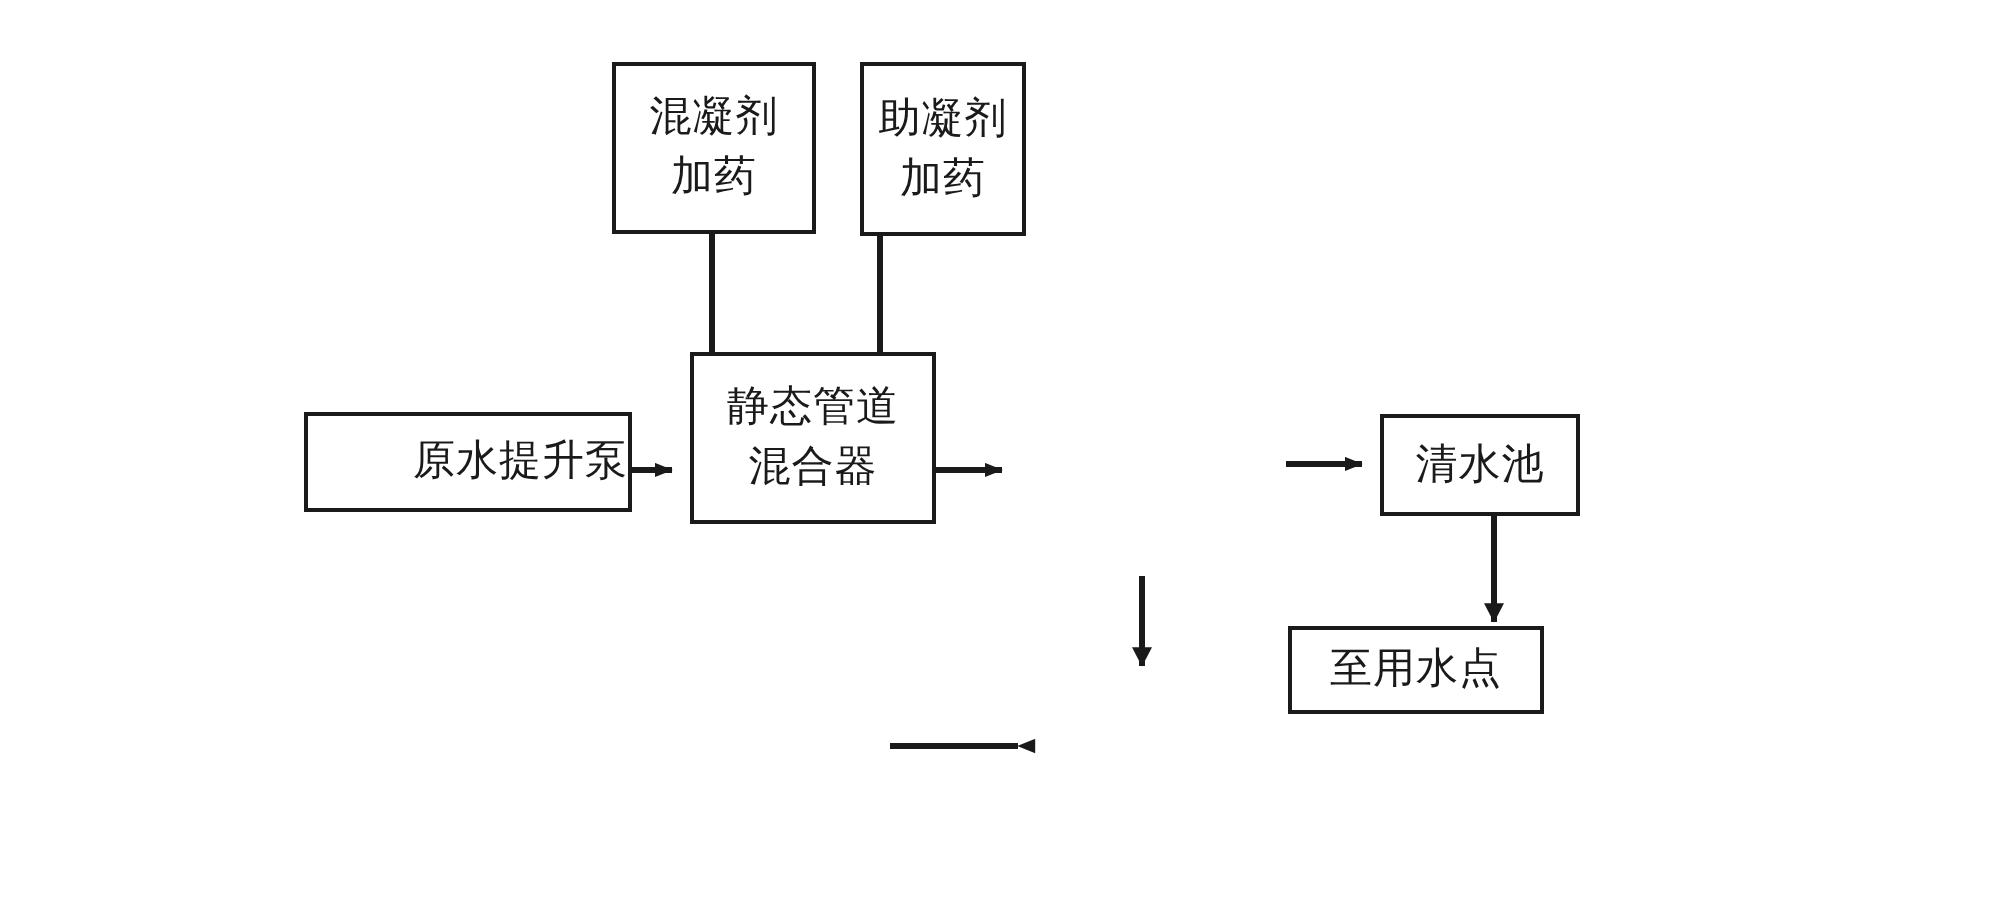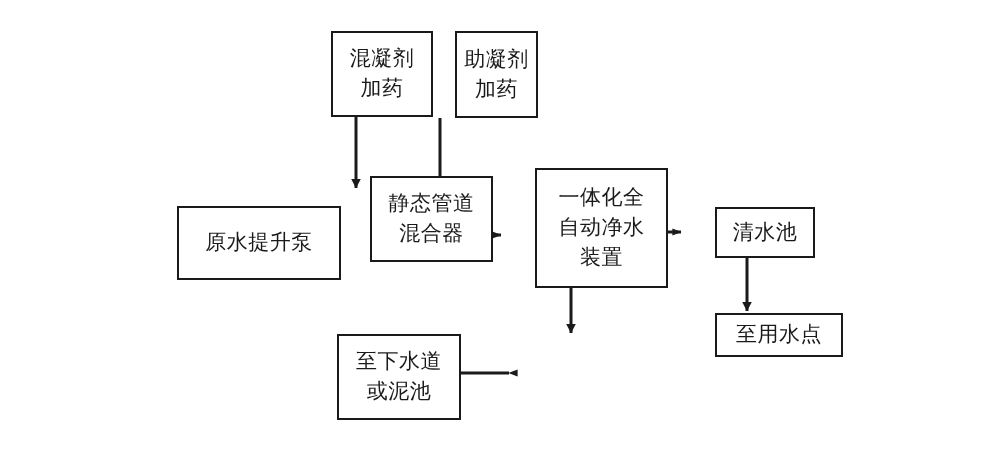--- a/index.html
+++ b/index.html
@@ -24,21 +24,20 @@
     flex-direction: column;
     align-items: center;
     justify-content: center;
     color: #1a1a1a;
     font-size: 21px;
     line-height: 1.42;
     letter-spacing: 0.5px;
     text-align: center;
     white-space: pre-line;
     z-index: 3;
-    margin-left: 25px;
   }
   .node .label {
     display: block;
     white-space: pre-line;
   }
   svg.edges {
     position: absolute;
     left: 0;
     top: 0;
     width: 1004px;
@@ -97,36 +96,27 @@
   </svg>
 
   <div class="node" id="node-coagulant_dosing" style="left: 306px; top: 31px; width: 102px; height: 86px;">
     <span class="label">混凝剂
 加药</span>
   </div>
   <div class="node" id="node-flocculant_dosing" style="left: 430px; top: 31px; width: 83px; height: 87px;">
     <span class="label">助凝剂
 加药</span>
   </div>
-  <div class="node" id="node-raw_water_pump" style="left: 152px; top: 206px; width: 164px; height: 74px;">
+  <div class="node" id="node-raw_water_pump" style="left: 152px; top: 206px; width: 164px; height: 50px; align-items: flex-end;">
     <span class="label">原水提升泵</span>
   </div>
   <div class="node" id="node-static_mixer" style="left: 345px; top: 176px; width: 123px; height: 86px;">
     <span class="label">静态管道
 混合器</span>
   </div>
-  <div class="node" id="node-integrated_unit" style="left: 510px; top: 168px; width: 133px; height: 120px;">
-    <span class="label">一体化全
-自动净水
-装置</span>
-  </div>
   <div class="node" id="node-clear_water_tank" style="left: 690px; top: 207px; width: 100px; height: 51px;">
     <span class="label">清水池</span>
   </div>
-  <div class="node" id="node-to_use_point" style="left: 690px; top: 313px; width: 128px; height: 44px;">
+  <div class="node" id="node-to_use_point" style="left: 644px; top: 313px; width: 128px; height: 44px;">
     <span class="label">至用水点</span>
-  </div>
-  <div class="node" id="node-to_sewer_or_pond" style="left: 312px; top: 334px; width: 124px; height: 86px;">
-    <span class="label">至下水道
-或泥池</span>
   </div>
 
 </div>
 
 </body></html>

